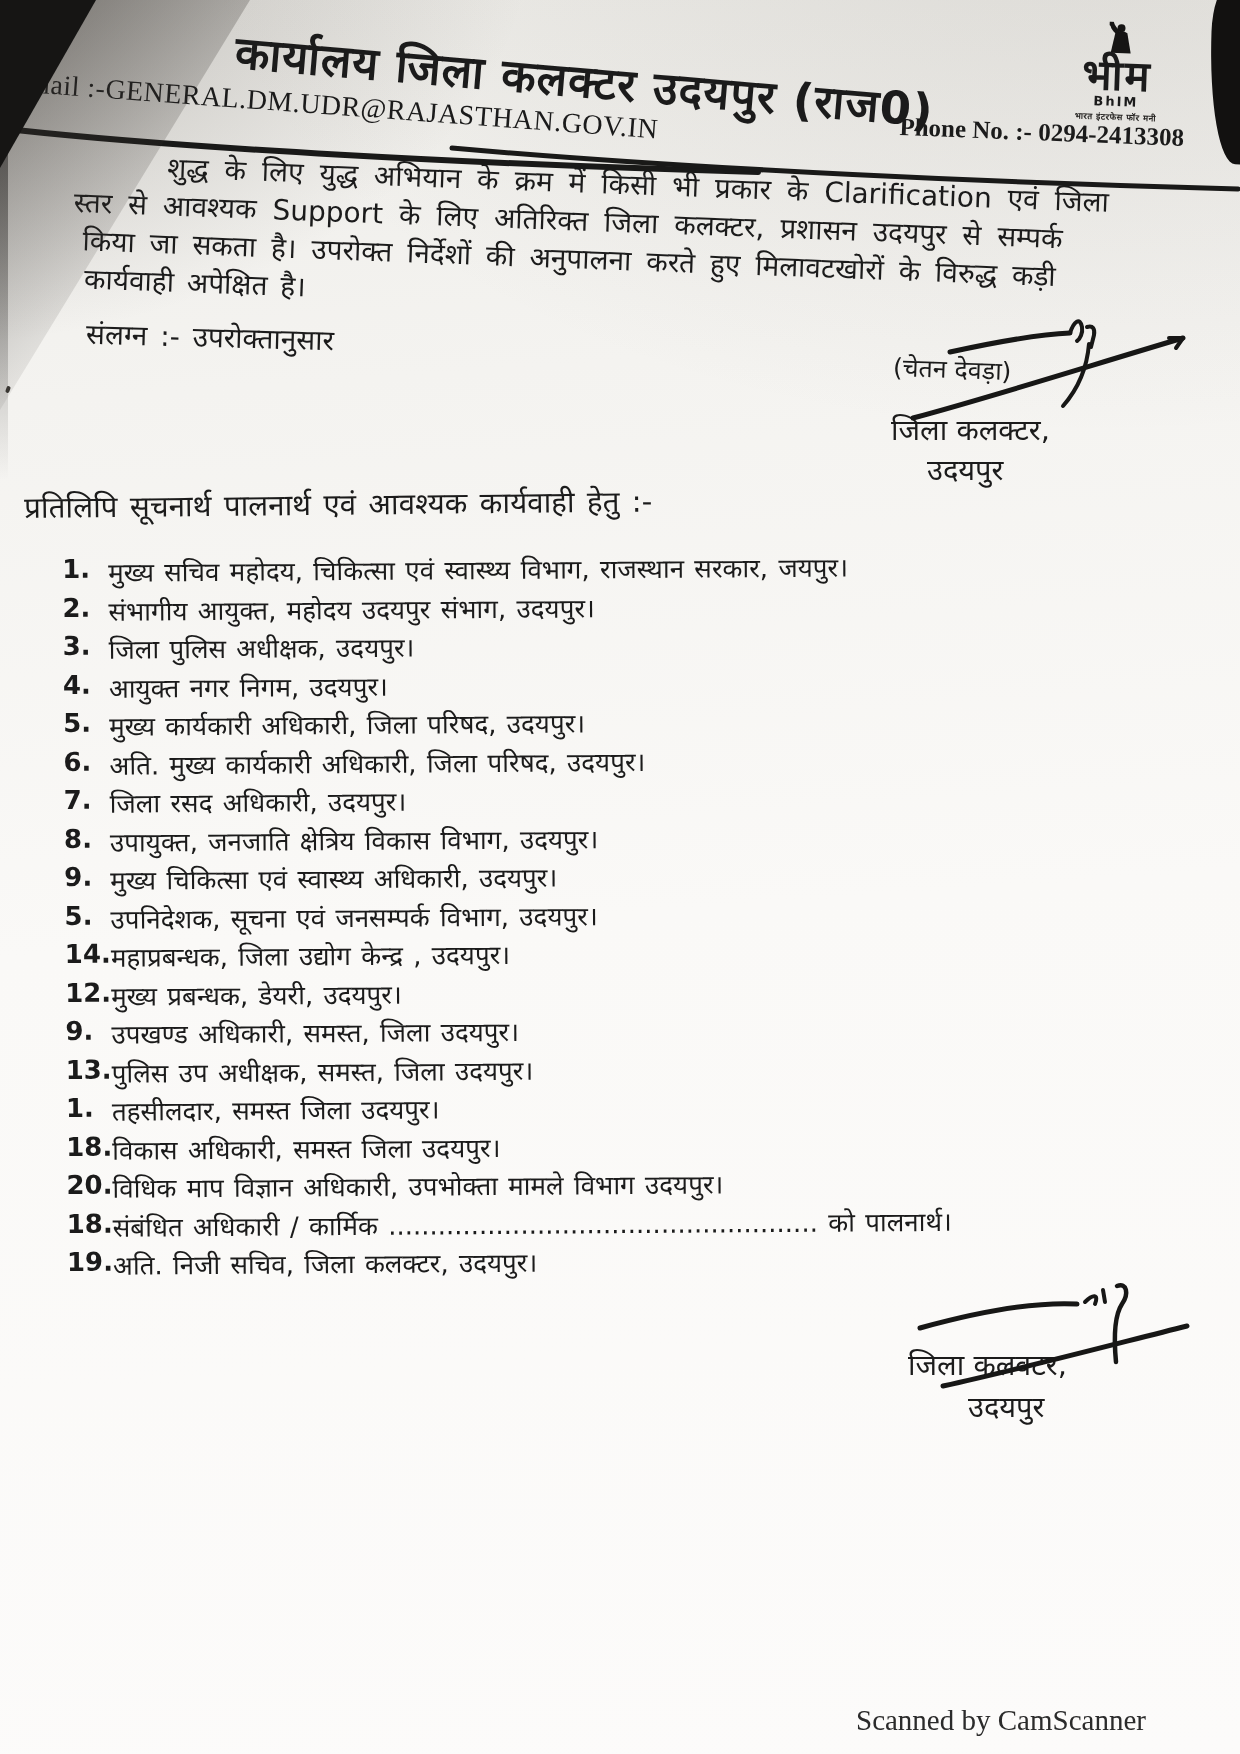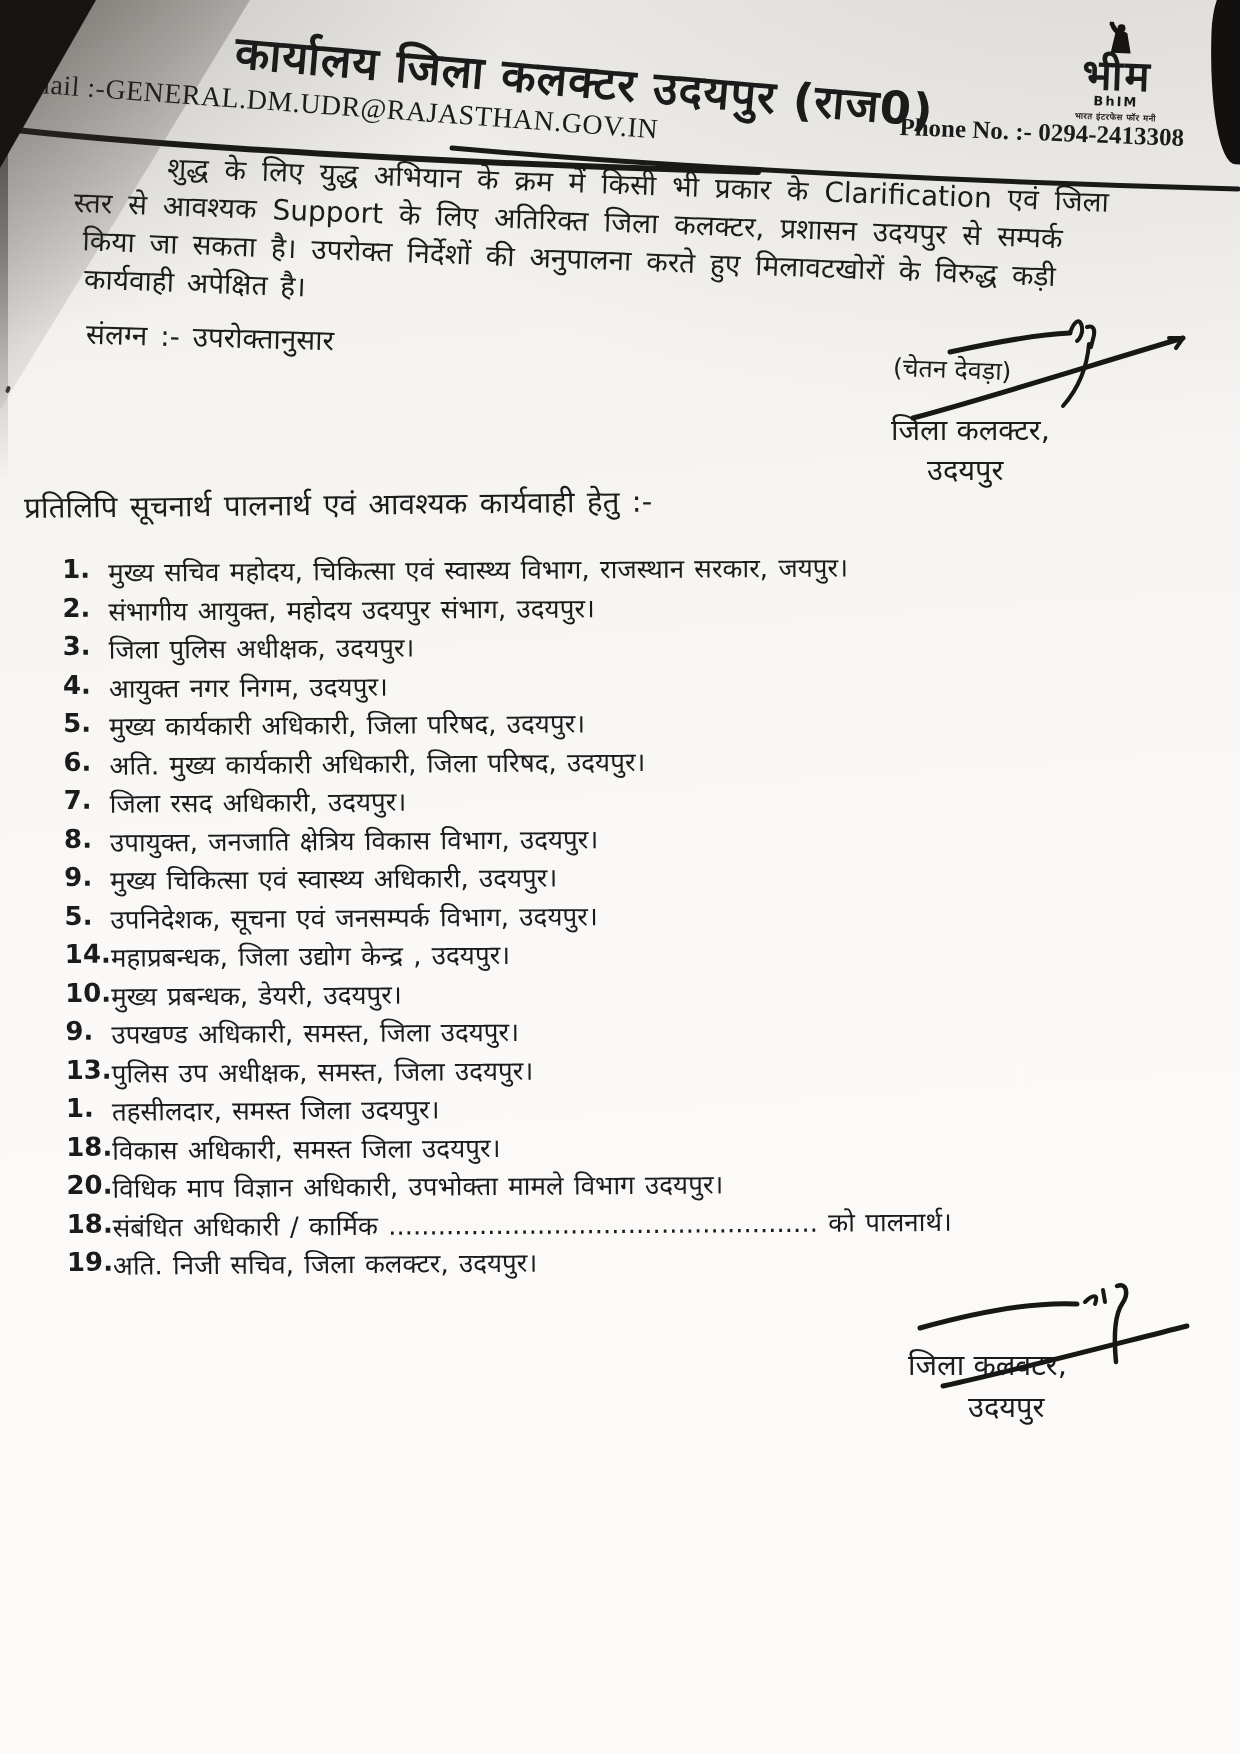--- a/index.html
+++ b/index.html
@@ -161,21 +161,21 @@
       </div>
     <div class="li">
         <span class="num">5.</span>
         <span class="txt">उपनिदेशक, सूचना एवं जनसम्पर्क विभाग, उदयपुर।</span>
       </div>
     <div class="li">
         <span class="num">14.</span>
         <span class="txt">महाप्रबन्धक, जिला उद्योग केन्द्र , उदयपुर।</span>
       </div>
     <div class="li">
-        <span class="num">10.</span>
+        <span class="num">12.</span>
         <span class="txt">मुख्य प्रबन्धक, डेयरी, उदयपुर।</span>
       </div>
     <div class="li">
         <span class="num">9.</span>
         <span class="txt">उपखण्ड अधिकारी, समस्त, जिला उदयपुर।</span>
       </div>
     <div class="li">
         <span class="num">13.</span>
         <span class="txt">पुलिस उप अधीक्षक, समस्त, जिला उदयपुर।</span>
       </div>
@@ -204,14 +204,15 @@
   <svg class="abs sig-svg" style="left:865px;top:1282px;" width="340" height="160" viewBox="0 0 340 160" fill="none" stroke="#171716" stroke-linecap="round">
     <path d="M 55 46 C 120 28 175 20 212 22" stroke-width="5"></path>
     <path d="M 220 20 c 8 -8 14 -8 10 2" stroke-width="4"></path>
     <path d="M 238 8 l 2 12" stroke-width="4"></path>
     <path d="M 252 4 c 10 -4 12 8 5 18 c -6 9 -9 26 -6 58" stroke-width="4.5"></path>
     <path d="M 78 104 C 160 86 250 62 322 44" stroke-width="5"></path>
   </svg>
   <div class="abs sig2-desig">जिला कलक्टर,</div>
   <div class="abs sig2-place">उदयपुर</div>
 
+  <div class="abs footer">Scanned by CamScanner</div>
 
 </div>
 
 </body></html>

